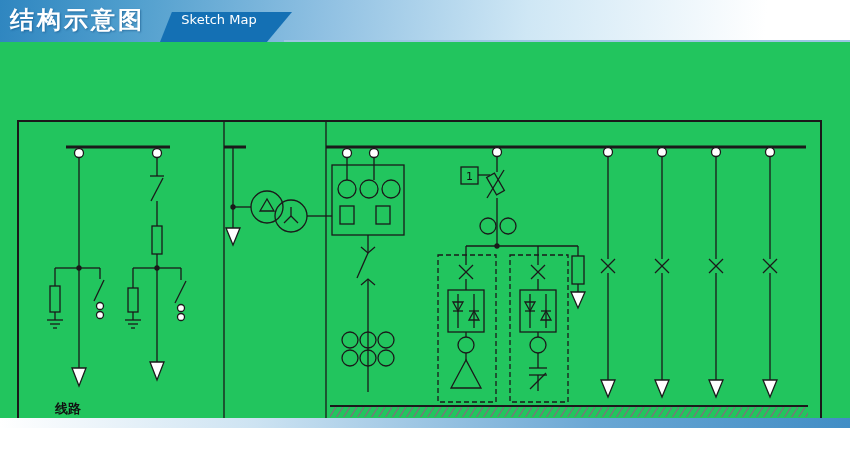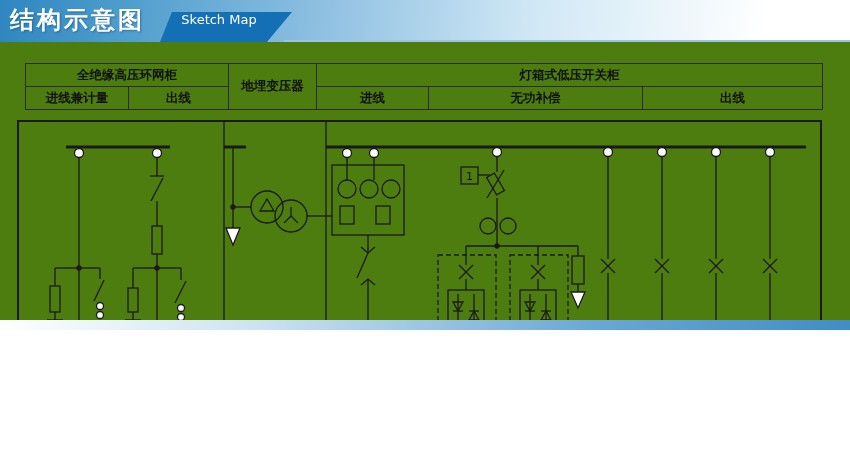--- a/index.html
+++ b/index.html
@@ -1,18 +1,18 @@
 <!DOCTYPE html>
 <html><head>
 <meta charset="utf-8">
 <style>
   * { margin:0; padding:0; box-sizing:border-box; }
   html,body { width:850px; height:462px; background:#fff;
     font-family:"DejaVu Sans","Liberation Sans",sans-serif; }
-  .page { position:relative; width:850px; height:330px; background:#4d7c0f; overflow:hidden; }
+  .page { position:relative; width:850px; height:428px; background:#22c55e; overflow:hidden; }
 
   
   .header { position:absolute; top:0; left:0; width:100%; height:42px;
     background:linear-gradient(95deg,#2f86c0 0%,#4f9ecd 15%,#8fc0e2 38%,#cfe7f5 62%,#ffffff 90%); }
   .title { position:absolute; left:10px; top:0; height:40px; display:flex; align-items:center;
     color:#fff; font-size:24px; font-weight:bold; letter-spacing:3px;
     text-shadow:1px 1px 2px rgba(0,60,110,.45); }
   .banner { position:absolute; left:160px; top:12px; width:132px; height:30px; background:#1470b4;
     clip-path:polygon(9% 0,100% 0,81% 100%,0 100%);
     display:flex; align-items:flex-start; justify-content:center; padding-right:14px;
@@ -38,44 +38,20 @@
 <div class="page">
 
   <div class="header">
     <div class="title">结构示意图</div>
     <div class="banner">
       <span>Sketch Map</span>
     </div>
     <div class="header-rule"></div>
   </div>
 
-  <table class="spec-table">
-    <colgroup>
-      <col style="width:103px">
-        <col style="width:100px">
-        <col style="width:88px">
-      <col style="width:112px">
-        <col style="width:214px">
-        <col style="width:180px">
-    </colgroup>
-    <tbody>
-      <tr>
-        <td colspan="2">全绝缘高压环网柜</td>
-        <td rowspan="2">地埋变压器</td>
-        <td colspan="3">灯箱式低压开关柜</td>
-      </tr>
-      <tr>
-        <td>进线兼计量</td>
-        <td>出线</td>
-        <td>进线</td>
-        <td>无功补偿</td>
-        <td>出线</td>
-      </tr>
-    </tbody>
-  </table>
 
   <svg class="schematic" width="850" height="462" viewBox="0 0 850 462" xmlns="http://www.w3.org/2000/svg">
     <defs>
       <pattern id="hatch" width="7" height="11" patternUnits="userSpaceOnUse">
         <line x1="0" y1="11" x2="7" y2="0" stroke="#777" stroke-width="1.4"></line>
       </pattern>
     </defs>
 
     <g stroke="#1a1a1a" fill="none" stroke-width="1.3">
 

